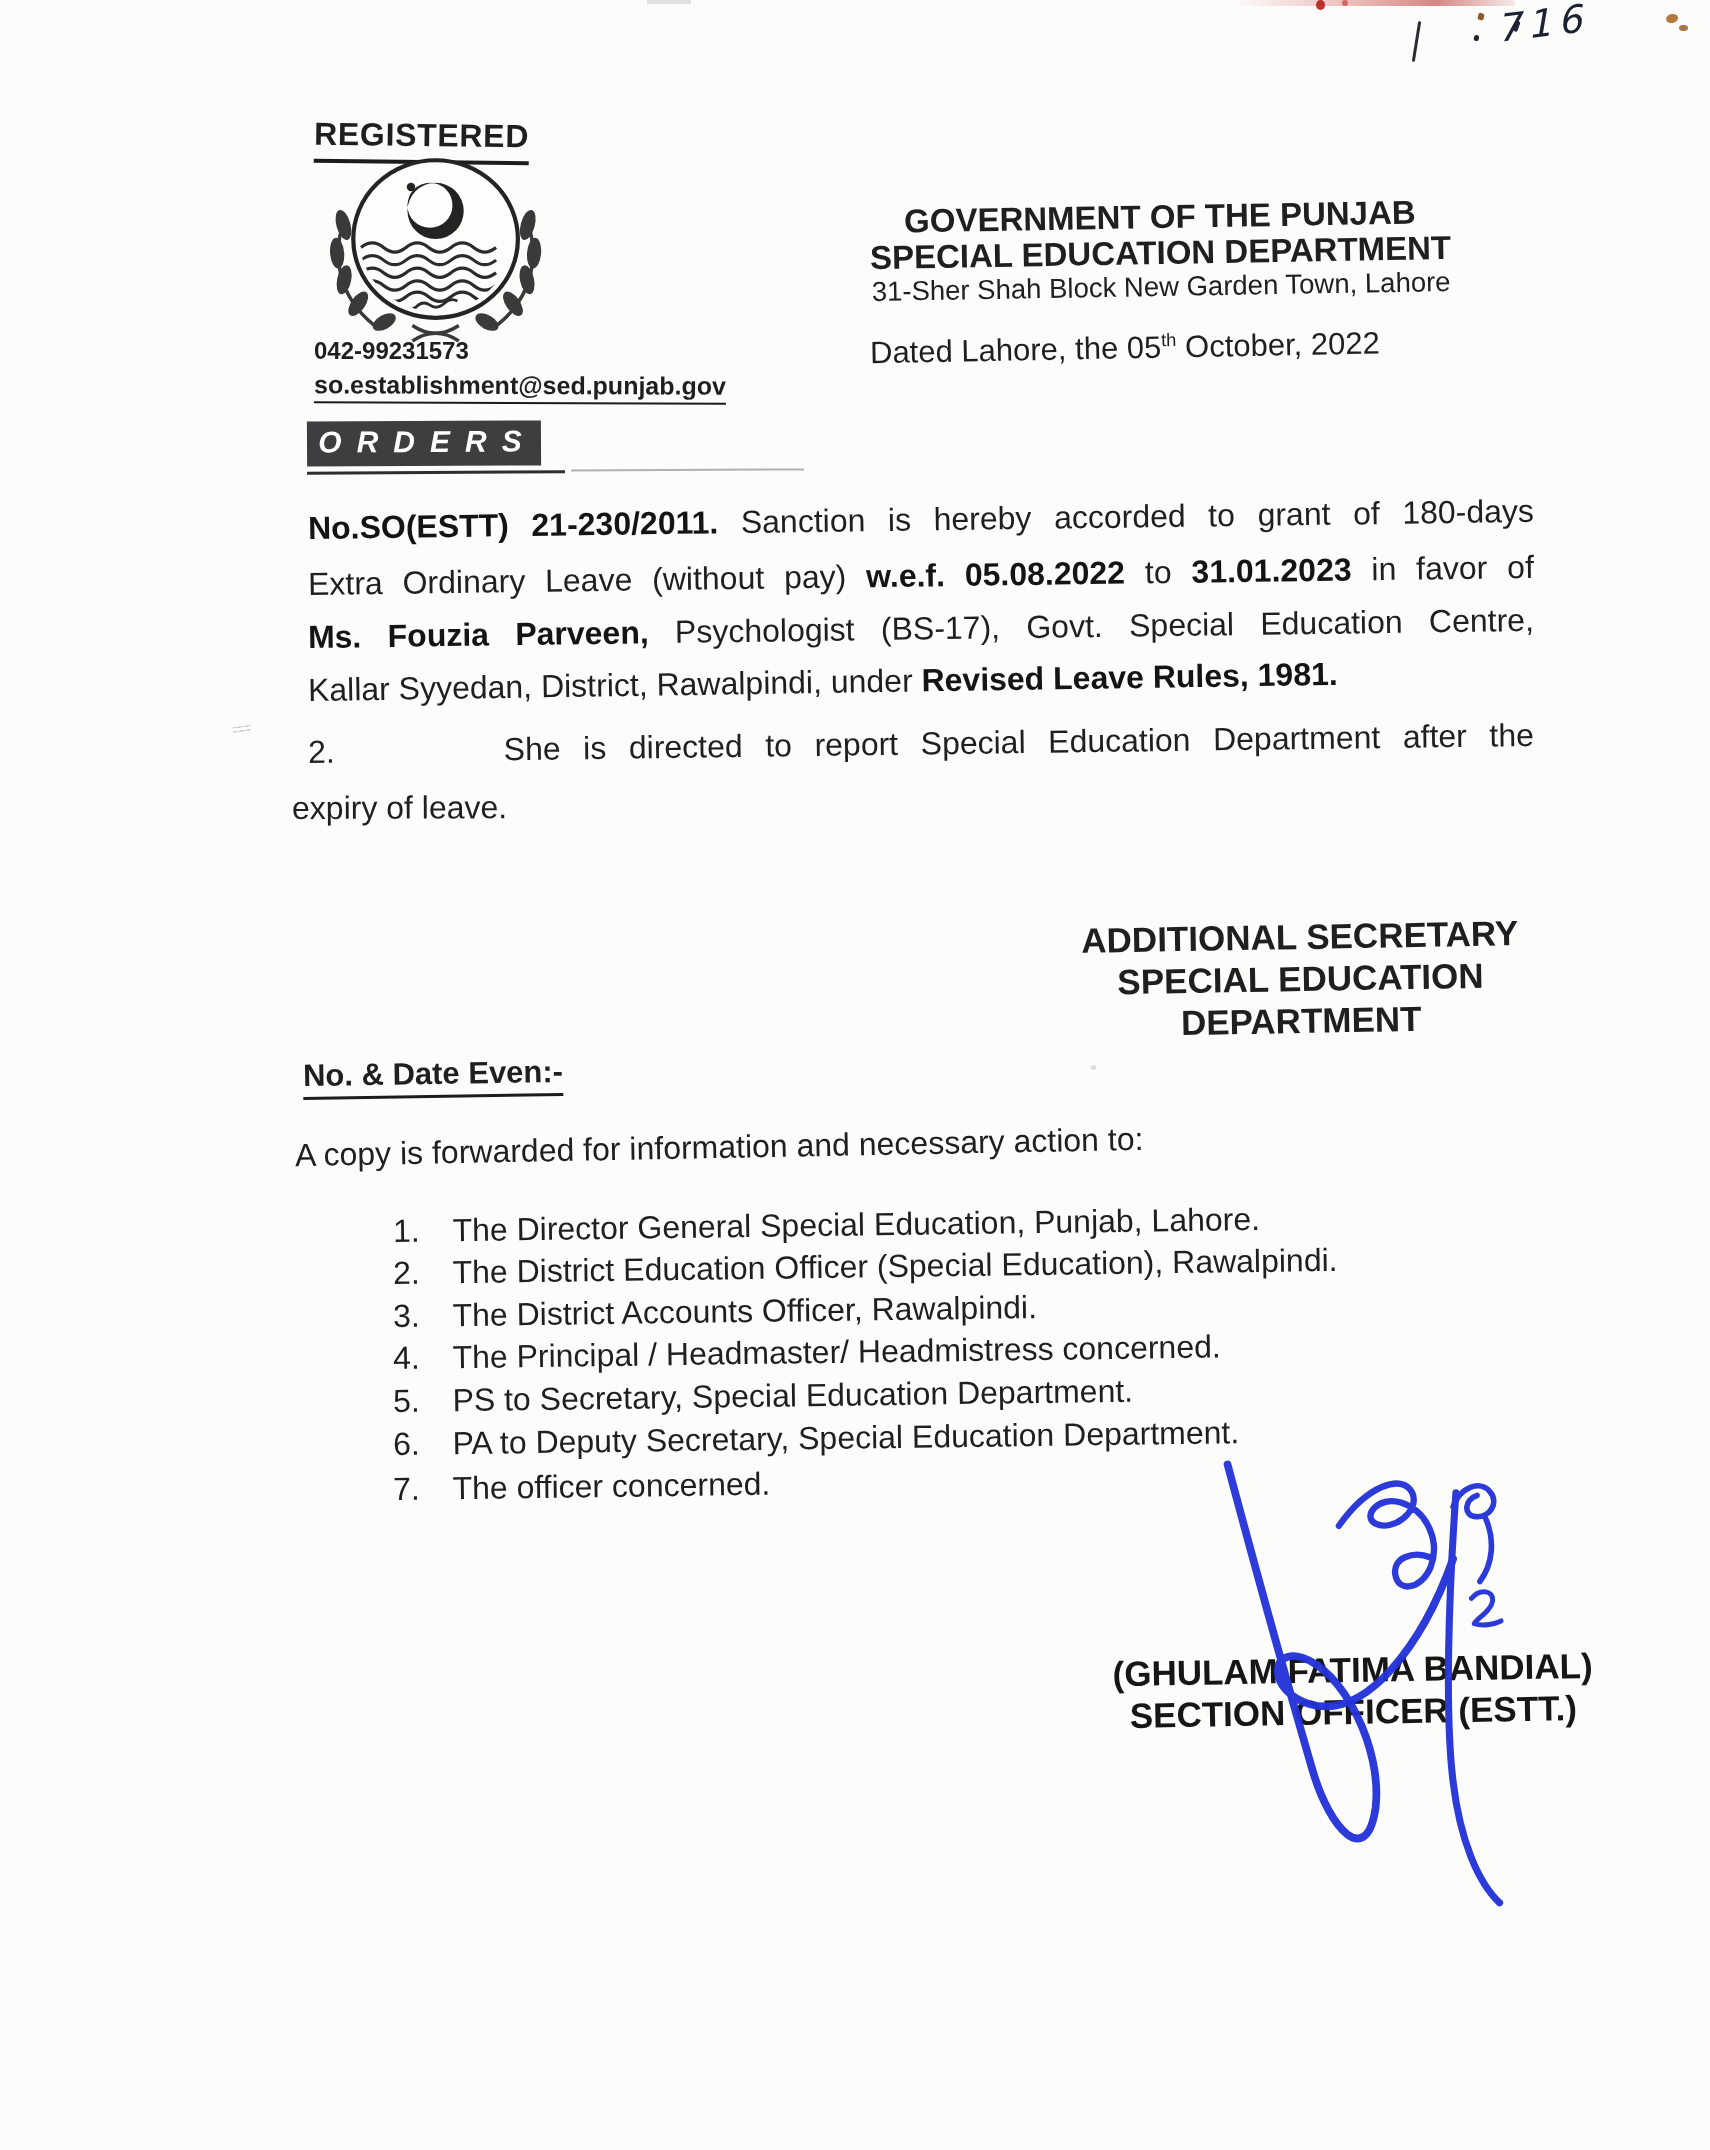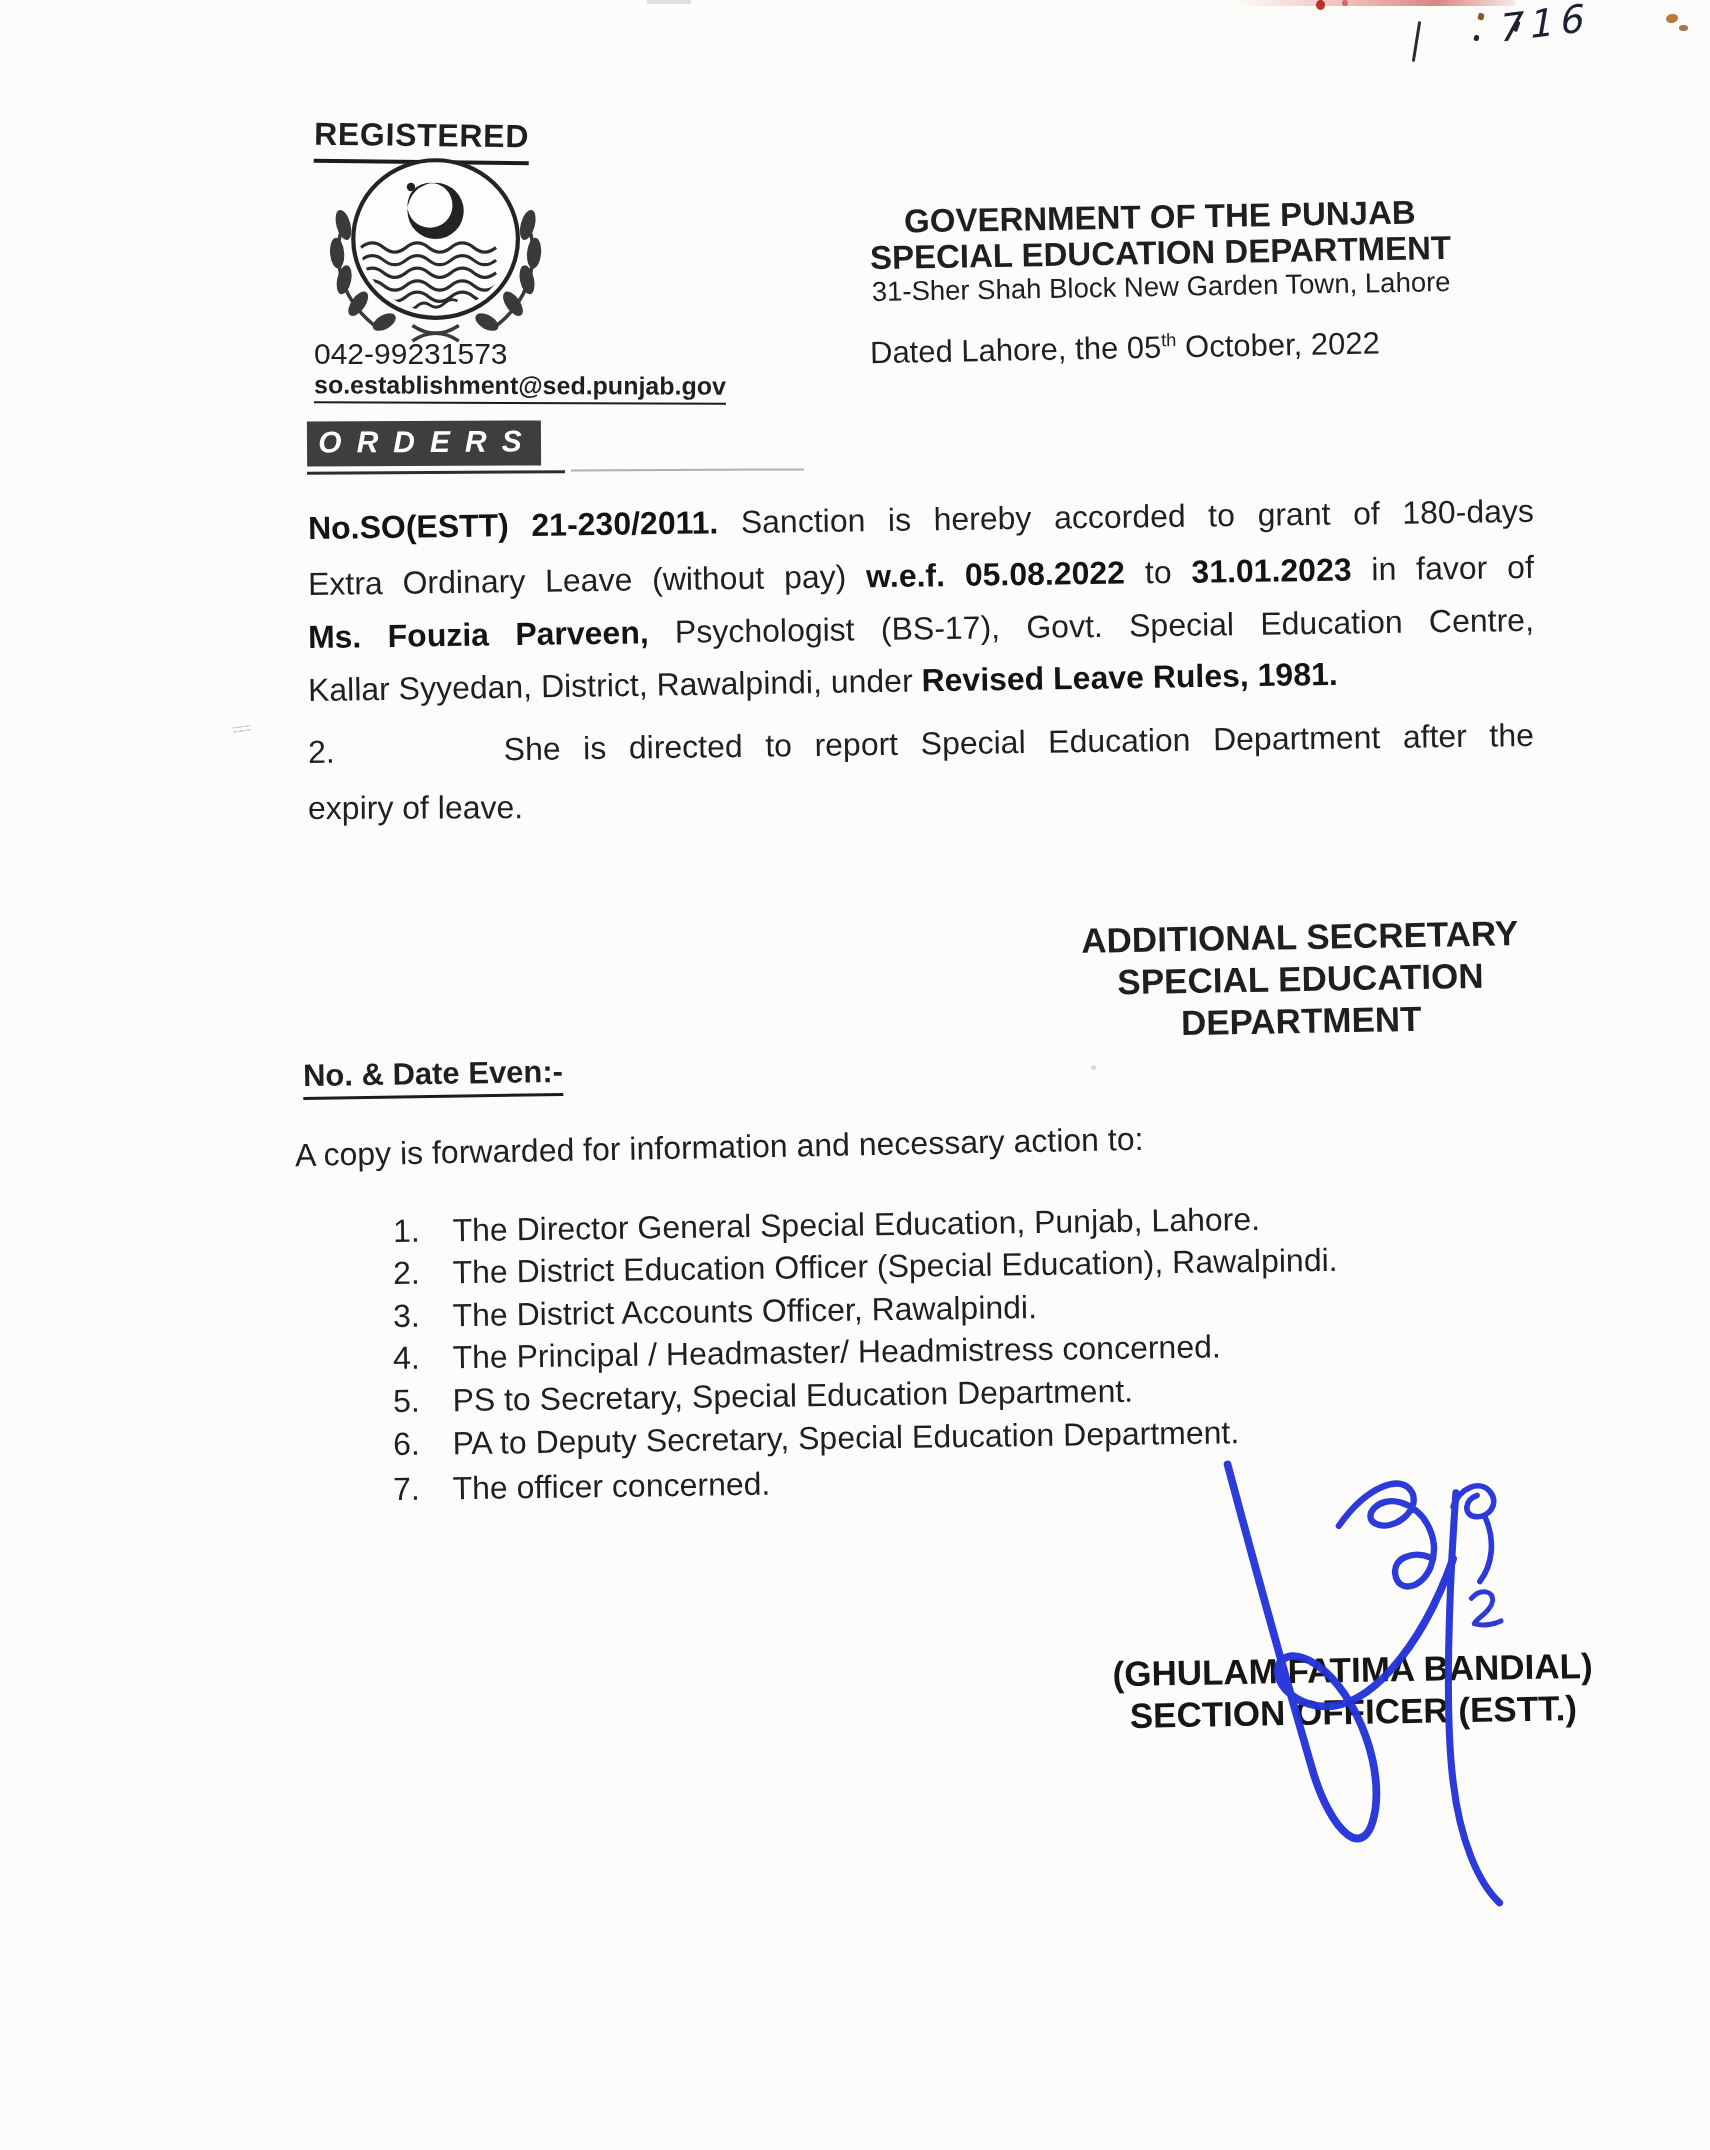--- a/index.html
+++ b/index.html
@@ -4,21 +4,21 @@
 <style>
   html,body{margin:0;padding:0;background:#e8e8e8;}
   .page{position:relative;width:1711px;height:2151px;background:#fcfcfa;overflow:hidden;
         font-family:"Liberation Sans",sans-serif;color:#1f1f1f;}
   .abs{position:absolute;}
   .b{font-weight:700;color:#141414;}
   .tilt{transform-origin:0 50%;}
   
   .registered{left:314px;top:117px;font-size:32px;font-weight:700;letter-spacing:0.7px;
               border-bottom:4.2px solid #1c1c1c;padding-bottom:5.6px;transform:rotate(0.7deg);}
-  .phone{left:314px;top:337px;font-size:30px;font-weight:400;}
+  .phone{left:314px;top:337px;font-size:24px;font-weight:700;}
   .email{left:314px;top:371px;font-size:25px;font-weight:700;border-bottom:2.8px solid #1c1c1c;
          padding-bottom:2.1px;transform:rotate(0.2deg);}
   .dept{left:868px;top:199px;width:585px;text-align:center;transform:rotate(-1deg);}
   .dept .l1{font-size:33px;font-weight:700;line-height:35px;}
   .dept .l2{font-size:33px;font-weight:700;line-height:37px;}
   .dept .l3{font-size:27.5px;line-height:32px;}
   .dated{left:870px;top:330px;font-size:31px;transform:rotate(-1.1deg);}
   .dated sup{font-size:18.3px;}
   
   .orders{left:307px;top:421px;background:#3e3e40;color:#fff;font-size:30px;font-weight:700;
@@ -130,21 +130,21 @@
   <div class="abs orders">ORDERS</div>
   <div class="abs orders-line"></div>
   <div class="abs orders-line2"></div>
 
   <div class="abs bl just tilt" style="left:308px;top:510px;transform:rotate(-0.8deg);"><span class="b">No.SO(ESTT) 21-230/2011.</span><span> Sanction is hereby accorded to grant of 180-days</span></div>
   <div class="abs bl just tilt" style="left:308px;top:566px;transform:rotate(-0.8deg);"><span>Extra Ordinary Leave (without pay) </span><span class="b">w.e.f. 05.08.2022</span><span> to </span><span class="b">31.01.2023</span><span> in favor of</span></div>
   <div class="abs bl just tilt" style="left:308px;top:619px;transform:rotate(-0.8deg);"><span class="b">Ms. Fouzia Parveen,</span><span> Psychologist (BS-17), Govt. Special Education Centre,</span></div>
   <div class="abs bl tilt" style="left:308px;top:672px;transform:rotate(-0.9deg);"><span>Kallar Syyedan, District, Rawalpindi, under </span><span class="b">Revised Leave Rules, 1981.</span></div>
 
   <div class="abs bl just tilt" style="left:308px;top:734px;transform:rotate(-0.8deg);"><span>2.</span><span class="sp"></span><span>She is directed to report Special Education Department after the</span></div>
-  <div class="abs bl tilt" style="left:308px;top:790px;transform:rotate(-0.2deg);">expiry of leave.</div>
+  <div class="abs bl tilt" style="left:292px;top:790px;transform:rotate(-0.2deg);">expiry of leave.</div>
 
   <div class="abs addlsec">
     <div>ADDITIONAL SECRETARY</div>
     <div>SPECIAL EDUCATION</div>
     <div>DEPARTMENT</div>
   </div>
 
   <div class="abs nodate">No. &amp; Date Even:-</div>
   <div class="abs copyline">A copy is forwarded for information and necessary action to:</div>
 

